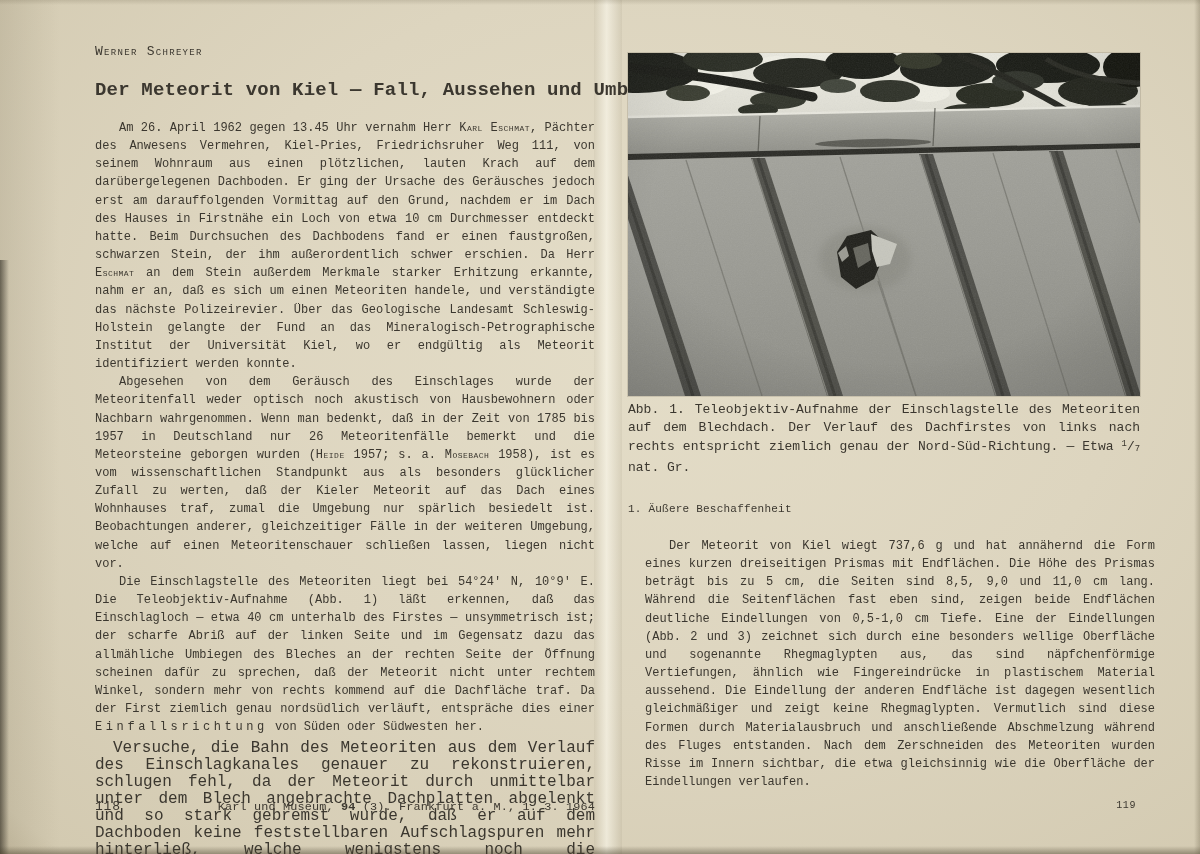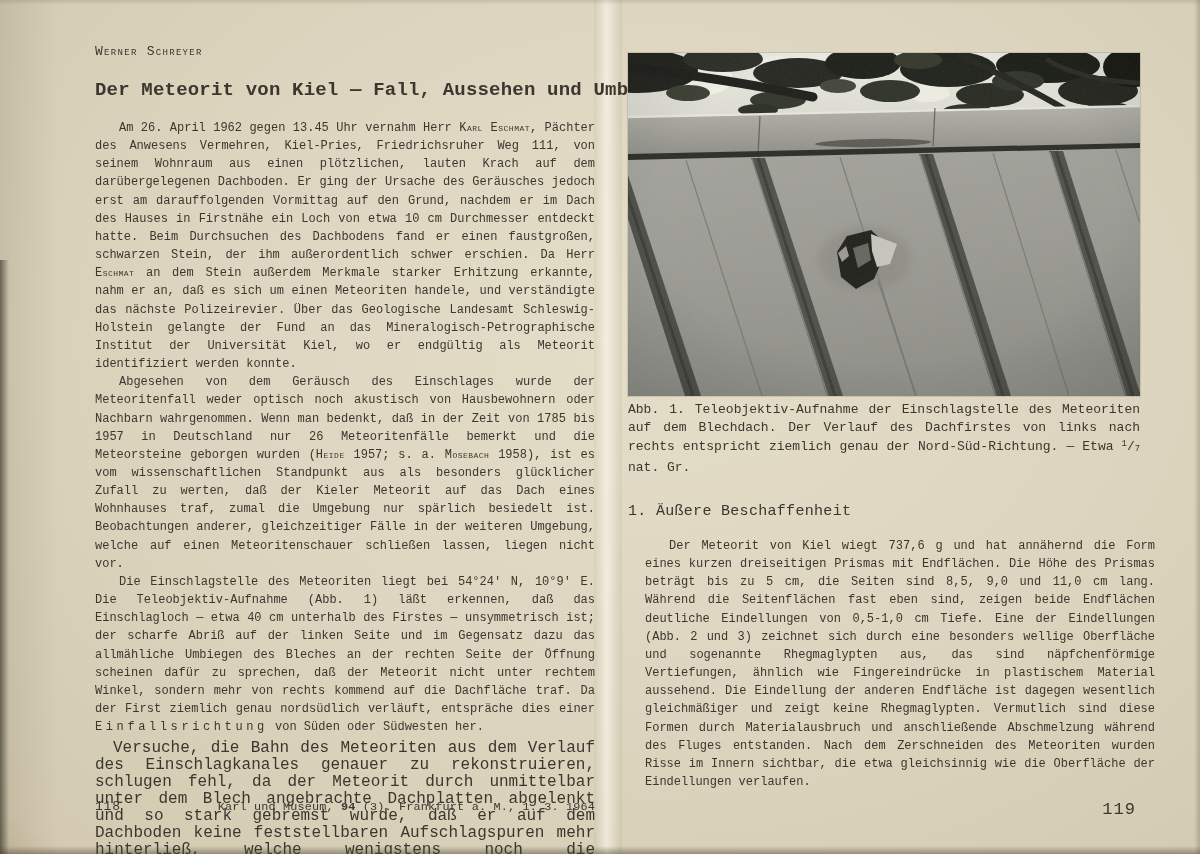--- a/index.html
+++ b/index.html
@@ -40,24 +40,24 @@
   .pageno{font-size:13px;letter-spacing:.06em;}
   .imprint{font-size:11.8px;letter-spacing:.015em;}
 
   
   .page-right{position:absolute;left:628px;top:0;width:512px;height:854px;}
   .photo{position:absolute;top:53px;left:0;width:512px;height:343px;overflow:hidden;
     box-shadow:0 0 0 1px rgba(60,55,40,.15);}
   .photo svg{display:block;}
   .caption{position:absolute;top:401px;left:0;width:512px;margin:0;font-size:13px;
     line-height:17.7px;text-align:justify;}
-  .section-heading{position:absolute;top:503px;left:0;margin:0;font-size:15px;
+  .section-heading{position:absolute;top:503px;left:0;margin:0;font-size:11px;
     font-weight:normal;letter-spacing:.02em;}
   .body-right{position:absolute;top:537px;left:17px;width:510px;}
-  .pageno-right{position:absolute;top:800px;right:4px;font-size:17px;letter-spacing:.06em;}
+  .pageno-right{position:absolute;top:800px;right:4px;font-size:10px;letter-spacing:.06em;}
 
   
   .seg-sc{font-variant:small-caps;letter-spacing:.04em;}
   .seg-sp{letter-spacing:.30em;}
   .seg-b{font-weight:bold;}
   .seg-sup{font-size:68%;vertical-align:.45em;}
   .seg-sub{font-size:68%;vertical-align:-.15em;}
 </style>
 </head>
 <body>

